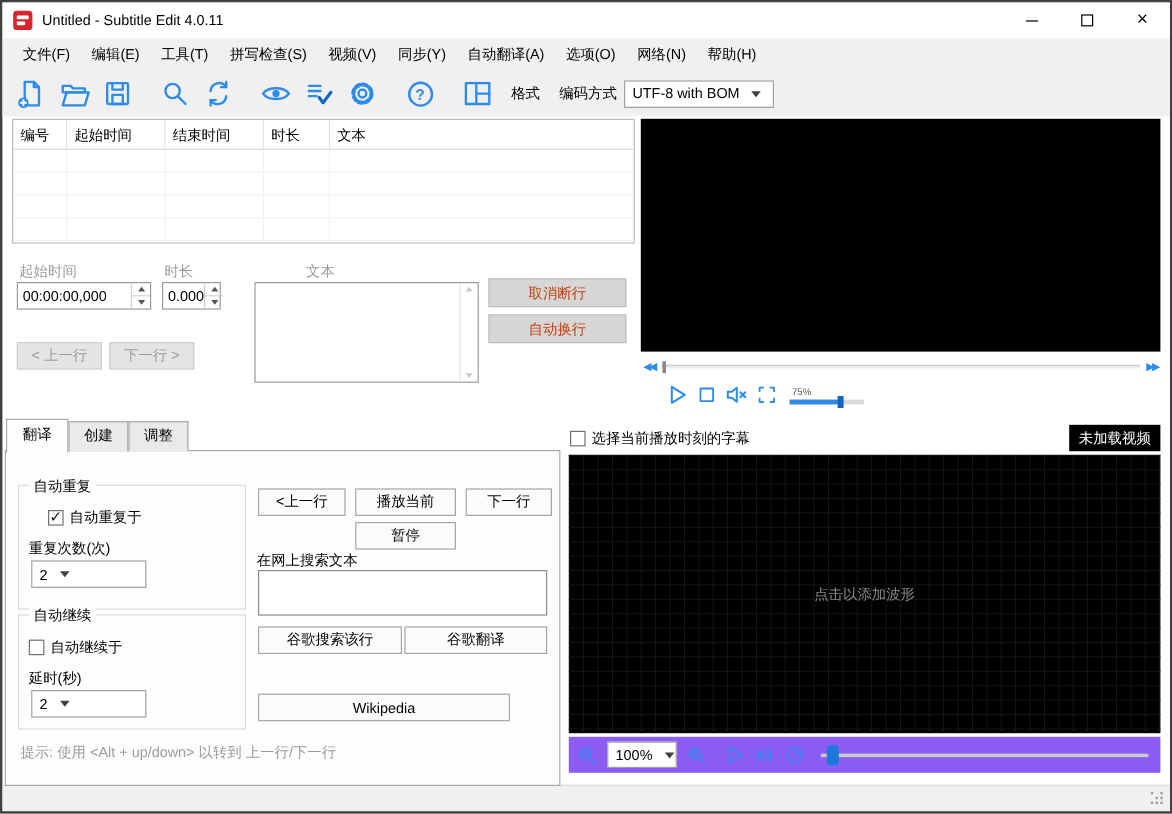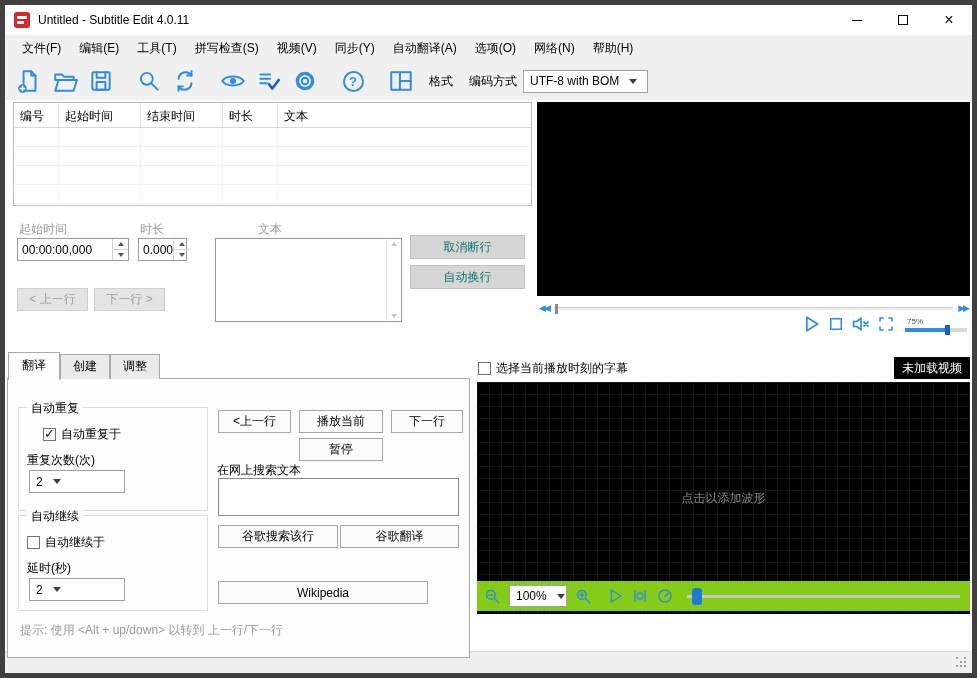--- a/index.html
+++ b/index.html
@@ -3,21 +3,21 @@
 <meta charset="utf-8">
 <style>
   * { box-sizing: border-box; }
   html,body { margin:0; padding:0; }
   body {
     font-family: "Liberation Sans", "DejaVu Sans", sans-serif;
     font-size: 12px; color:#000; background:#ccc;
   }
   .window {
     position:relative; width:977px; height:678px;
-    background:#fff; border:5px solid #404040; overflow:hidden;
+    background:#fff; border:2px solid #404040; overflow:hidden;
   }
   
   .titlebar { position:absolute; top:0; left:0; right:0; height:30px; background:#fff; display:flex; align-items:center; }
   .app-icon { width:16px; height:16px; margin-left:9px; background:#d8262c; border-radius:3px; position:relative; flex:none; }
   .app-icon::before { content:""; position:absolute; left:3px; top:4px; width:10px; height:3px; background:#fff; border-radius:1px; }
   .app-icon::after { content:""; position:absolute; left:3px; top:9px; width:7px; height:3px; background:#fff; border-radius:1px; }
   .title-text { margin-left:8px; font-size:12px; }
   .win-controls { margin-left:auto; display:flex; height:100%; }
   .win-btn { width:46px; height:100%; display:flex; align-items:center; justify-content:center; }
   .glyph-min { width:10px; height:1px; background:#000; display:block; }
@@ -52,29 +52,29 @@
   .field .val { padding-left:4px; white-space:nowrap; }
   .spinner { margin-left:auto; width:16px; height:100%; border-left:1px solid #d2d2d2; display:flex; flex-direction:column; flex:none; }
   .spin { flex:1; display:flex; align-items:center; justify-content:center; }
   .spin-up::before { content:""; border-left:3px solid transparent; border-right:3px solid transparent; border-bottom:4px solid #555; }
   .spin-dn::before { content:""; border-left:3px solid transparent; border-right:3px solid transparent; border-top:4px solid #555; }
   .spin + .spin { border-top:1px solid #d2d2d2; }
   .text-area { position:absolute; left:210px; top:28px; width:187px; height:84px; border:1px solid #9c9c9c; background:#fff; }
   .ta-scroll { position:absolute; right:0; top:0; width:15px; height:100%; border-left:1px solid #e4e4e4; display:flex; flex-direction:column; justify-content:space-between; align-items:center; padding:3px 0; }
   .ta-scroll .up { border-left:3px solid transparent; border-right:3px solid transparent; border-bottom:4px solid #c9c9c9; }
   .ta-scroll .dn { border-left:3px solid transparent; border-right:3px solid transparent; border-top:4px solid #c9c9c9; }
-  .btn-gray { position:absolute; background:#d6d6d6; border:1px solid #c0c0c0; color:#0f766e; display:flex; align-items:center; justify-content:center; }
+  .btn-gray { position:absolute; background:#d6d6d6; border:1px solid #c0c0c0; color:#c2410c; display:flex; align-items:center; justify-content:center; }
   .btn-lgray { position:absolute; background:#e4e4e4; border:1px solid #cfcfcf; color:#9d9d9d; display:flex; align-items:center; justify-content:center; }
   
   .video-area { position:absolute; left:532px; top:97px; width:433px; height:194px; background:#000; }
   .seek-row { position:absolute; left:534px; top:296px; width:429px; height:14px; display:flex; align-items:center; }
   .seek-arrows { color:#2e8be6; font-size:9px; letter-spacing:-2px; flex:none; }
   .seek-track { flex:1; height:3px; background:#ececec; border-top:1px solid #cfcfcf; margin:0 5px; position:relative; }
   .seek-thumb { position:absolute; left:1px; top:-4px; width:3px; height:10px; background:#8a8a8a; }
-  .controls-row { position:absolute; left:552px; top:304px; width:410px; height:30px; display:flex; align-items:center; gap:6px;justify-content:flex-end; }
+  .controls-row { position:absolute; left:552px; top:312px; width:410px; height:30px; display:flex; align-items:center; gap:6px; }
   .vbtn svg { stroke:#2e8be6; fill:none; stroke-width:2; stroke-linecap:round; stroke-linejoin:round; display:block; }
   .vol-wrap { display:flex; flex-direction:column; margin-left:4px; }
   .vol-label { font-size:8px; color:#555; margin:0 0 2px 2px; }
   .vol-slider { width:62px; height:4px; background:#d9d9d9; position:relative; }
   .vol-fill { width:42px; height:100%; background:#2e8be6; }
   .vol-thumb { position:absolute; left:40px; top:-3px; width:5px; height:10px; background:#1565c0; }
   
   .tab-strip { position:absolute; left:3px; top:352px; height:22px; display:flex; align-items:flex-end; z-index:2; }
   .tab { padding:3px 12px 4px 12px; border:1px solid #a9a9a9; border-bottom:none; background:#eaeaea; }
   .tab.active { background:#fdfdfd; padding:4px 13px 6px 13px; position:relative; top:1px; }
@@ -91,21 +91,21 @@
   .hint { position:absolute; left:12px; top:243px; color:#9b9b9b; }
   
   .wf-strip { position:absolute; left:467px; top:352px; width:498px; height:22px; background:#fff; display:flex; align-items:center; }
   .wf-strip .cb { margin-left:6px; }
   .wf-strip .lbl { margin-left:5px; }
   .no-video { margin-left:auto; background:#000; color:#fff; height:22px; display:flex; align-items:center; padding:0 8px; }
   .waveform { position:absolute; left:472px; top:377px; width:493px; height:232px; background-color:#000;
     background-image: linear-gradient(#161616 1px, transparent 1px), linear-gradient(90deg, #161616 1px, transparent 1px);
     background-size: 12px 12px; }
   .wf-placeholder { position:absolute; left:0; right:0; top:50%; margin-top:-8px; text-align:center; color:#8a8a8a; }
-  .wf-controls { position:absolute; left:472px; top:576px; width:493px; height:30px; background:#84cc16; display:flex; align-items:center; gap:7px; }
+  .wf-controls { position:absolute; left:472px; top:612px; width:493px; height:30px; background:#8b5cf6; display:flex; align-items:center; gap:7px; }
   .wf-controls svg { stroke:#2e8be6; fill:none; stroke-width:1.8; stroke-linecap:round; stroke-linejoin:round; display:block; }
   .combo-zoom { width:58px; height:22px; }
   .wf-slider { flex:1; height:3px; background:#c9c9c9; position:relative; margin:0 10px 0 6px; }
   .wf-thumb { position:absolute; left:5px; top:-7px; width:10px; height:17px; background:#1e78d7; border-radius:3px; }
   
   .statusbar { position:absolute; left:0; bottom:0; width:100%; height:22px; background:#f0f0f0; border-top:1px solid #dcdcdc; }
   .grip { position:absolute; right:4px; bottom:4px; width:12px; height:12px; }
   .grip i { position:absolute; left:0; top:0; width:2px; height:2px; background:#9e9e9e;
     box-shadow: 8px 0 #9e9e9e, 4px 4px #9e9e9e, 8px 4px #9e9e9e, 0 8px #9e9e9e, 4px 8px #9e9e9e, 8px 8px #9e9e9e; }
 </style>

